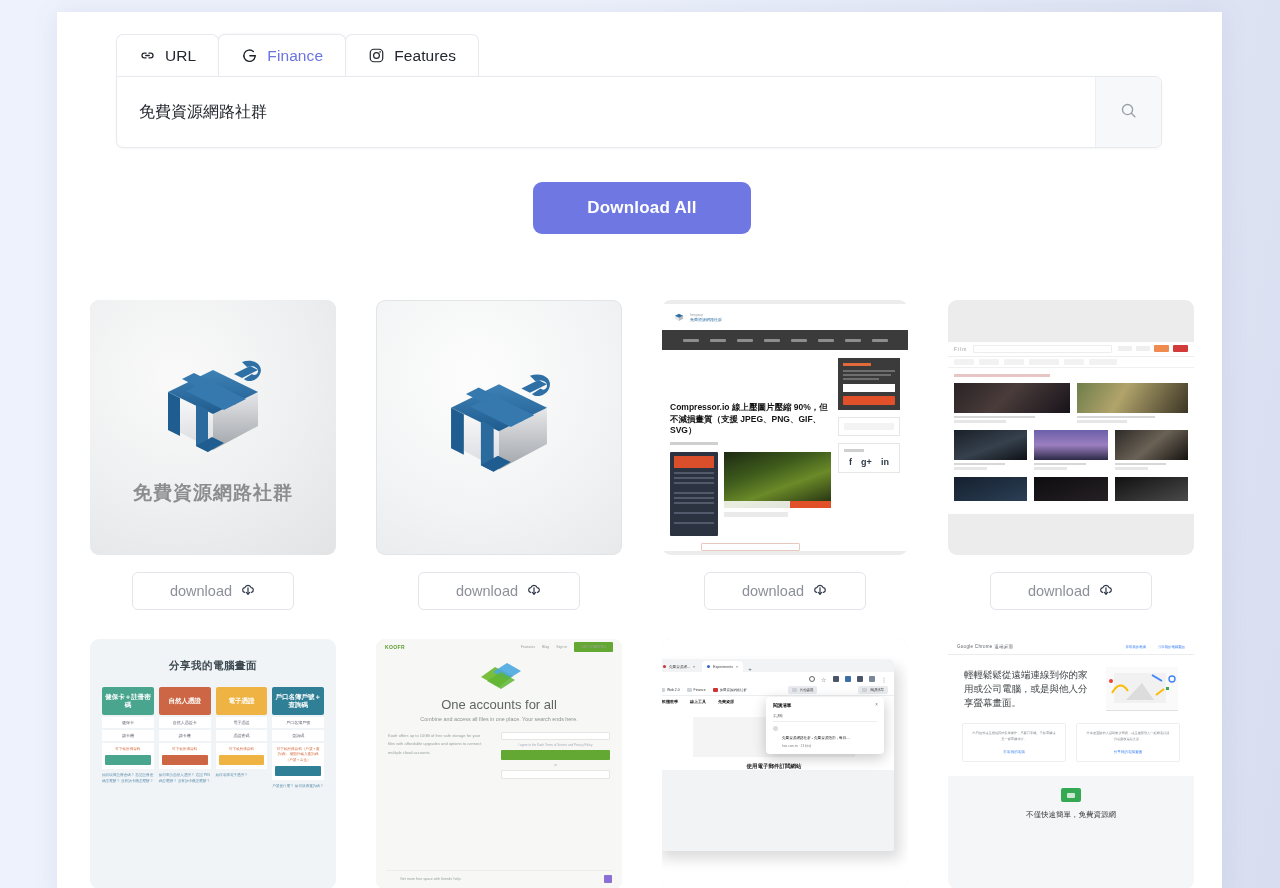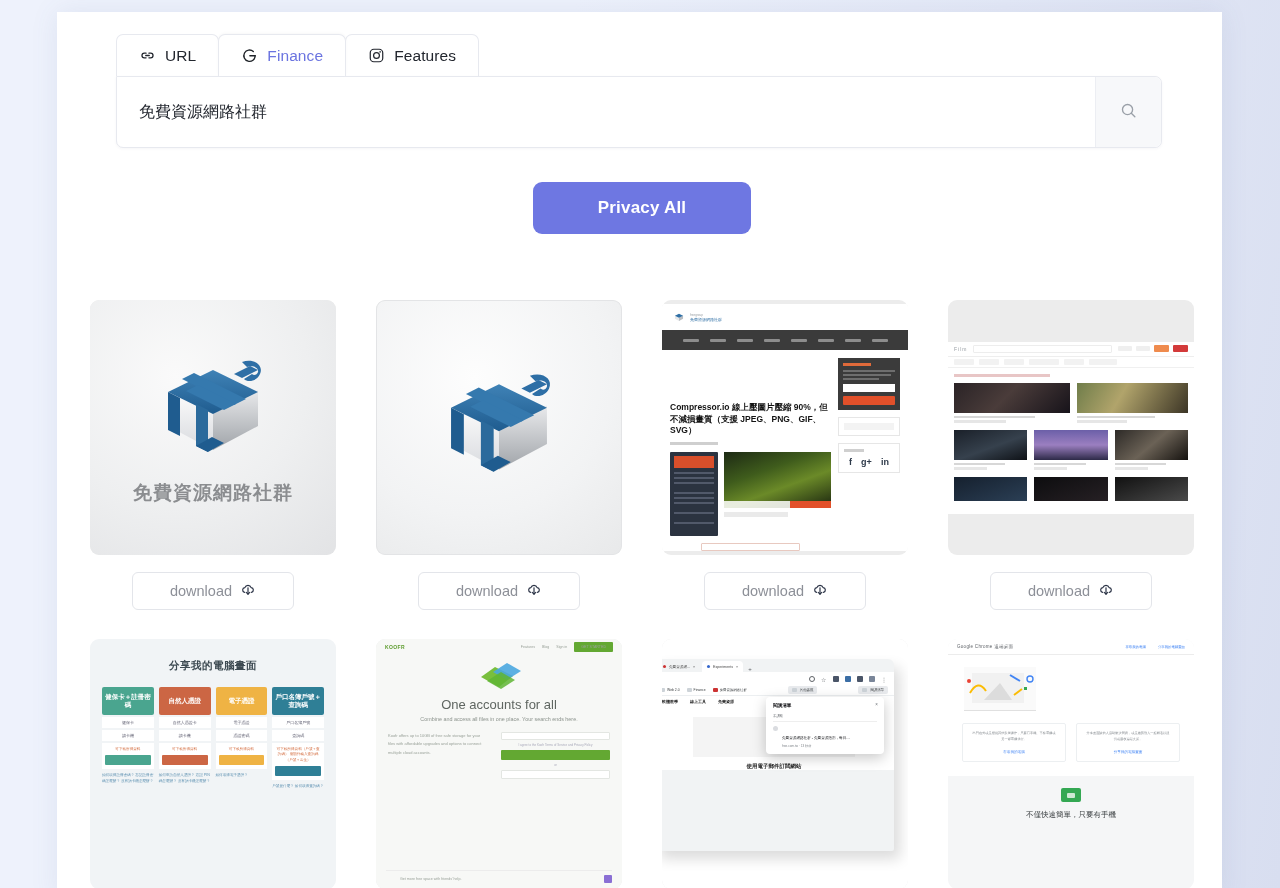--- a/index.html
+++ b/index.html
@@ -355,21 +355,21 @@
         <span>
           <svg width="19" height="19" viewBox="0 0 24 24" fill="none" stroke="#9aa0a8" stroke-width="1.7" stroke-linecap="round">
             <circle cx="10.8" cy="10.8" r="6.4"></circle>
             <path d="M15.6 15.6 20 20"></path>
           </svg>
         </span>
       </button>
     </div>
 
     <div class="dl-all-wrap">
-      <button class="dl-all">Privacy All</button>
+      <button class="dl-all">Download All</button>
     </div>
 
     <div class="grid">
 
       <div class="cell">
         <div class="thumb">
           <div class="logo-card">
             <svg width="150" height="122" viewBox="0 0 150 122">
               <defs>
                 <linearGradient id="gA" x1="0" y1="0" x2="0" y2="1">
@@ -797,20 +797,21 @@
           <div class="mini-pad">
             <div class="rd">
               <div class="rd-bar">
                 <span class="rd-logo">Google Chrome 遠端桌面</span>
                 <span class="rd-right">
                   <span>存取我的電腦</span>
                   <span>分享我的電腦畫面</span>
                 </span>
               </div>
               <div class="rd-hero">
+                <div class="rd-h1">輕輕鬆鬆從遠端連線到你的家用或公司電腦，或是與他人分享螢幕畫面。</div>
                 <div class="rd-art">
                   <svg width="72" height="44" viewBox="0 0 72 44">
                     <rect x="8" y="6" width="52" height="30" fill="#f1f1f1"></rect>
                     <polygon points="20,33 36,16 48,33" fill="#dcdcdc"></polygon>
                     <path d="M6 26 q8 -14 16 -2" stroke="#fbbc05" stroke-width="2" fill="none"></path>
                     <path d="M46 8 l10 6" stroke="#4285f4" stroke-width="2" fill="none"></path>
                     <path d="M50 28 l8 -6" stroke="#fbbc05" stroke-width="2" fill="none"></path>
                     <circle cx="5" cy="14" r="2" fill="#ea4335"></circle>
                     <circle cx="66" cy="12" r="3" fill="none" stroke="#4285f4" stroke-width="1.4"></circle>
                     <rect x="60" y="20" width="3" height="3" fill="#34a853"></rect>
@@ -822,21 +823,21 @@
                   <div class="p">出門在外或是想從其他裝置操作，只要有手機、平板電腦或另一部電腦就行。</div>
                   <div class="a">存取我的電腦</div>
                 </div>
                 <div class="rd-card">
                   <div class="p">分享畫面讓他人協助解決問題，或是邀請別人一起觀看以提供或接收遠端支援。</div>
                   <div class="a">分享我的電腦畫面</div>
                 </div>
               </div>
               <div class="rd-bot">
                 <div class="rd-ico"></div>
-                <div class="rd-cap">不僅快速簡單，只要有手機</div>
+                <div class="rd-cap">不僅快速簡單，免費資源網</div>
               </div>
             </div>
           </div>
         </div>
       </div>
 
     </div>
   </div>
 </div>
 

